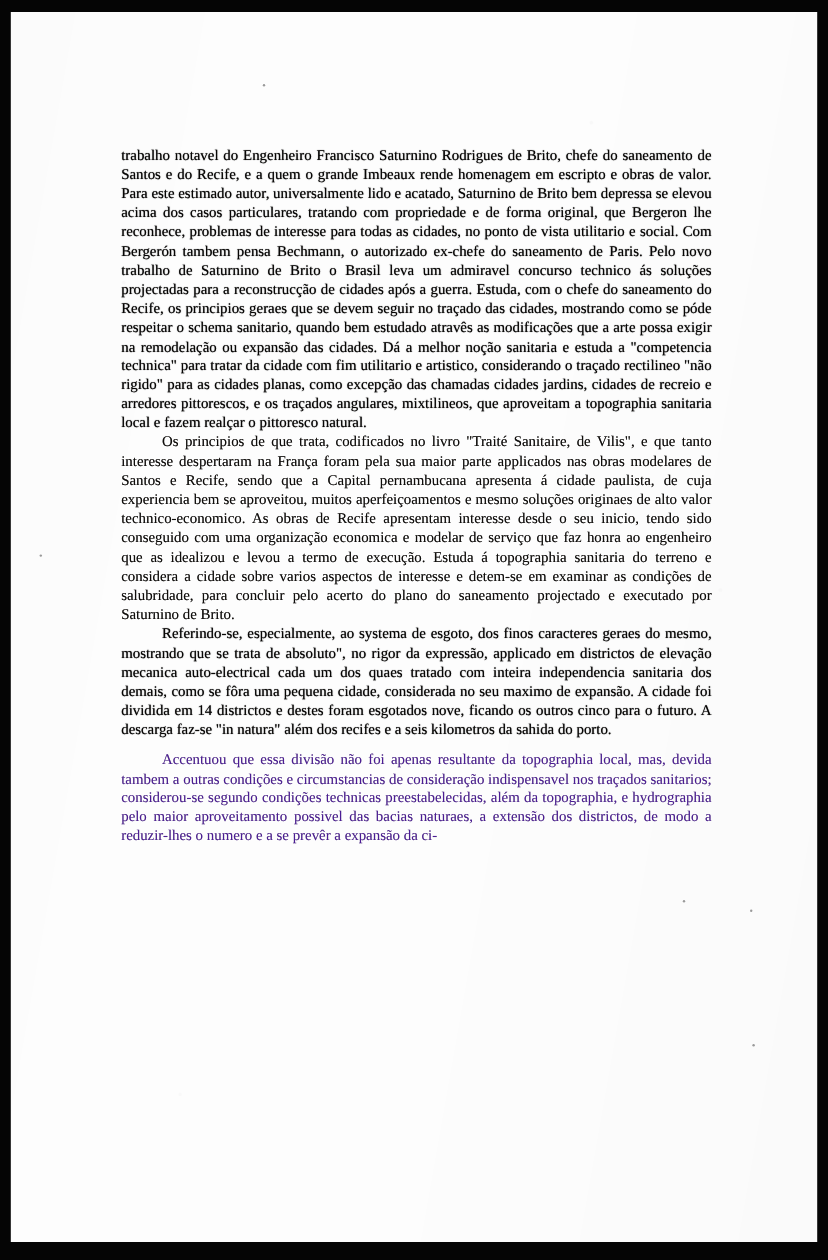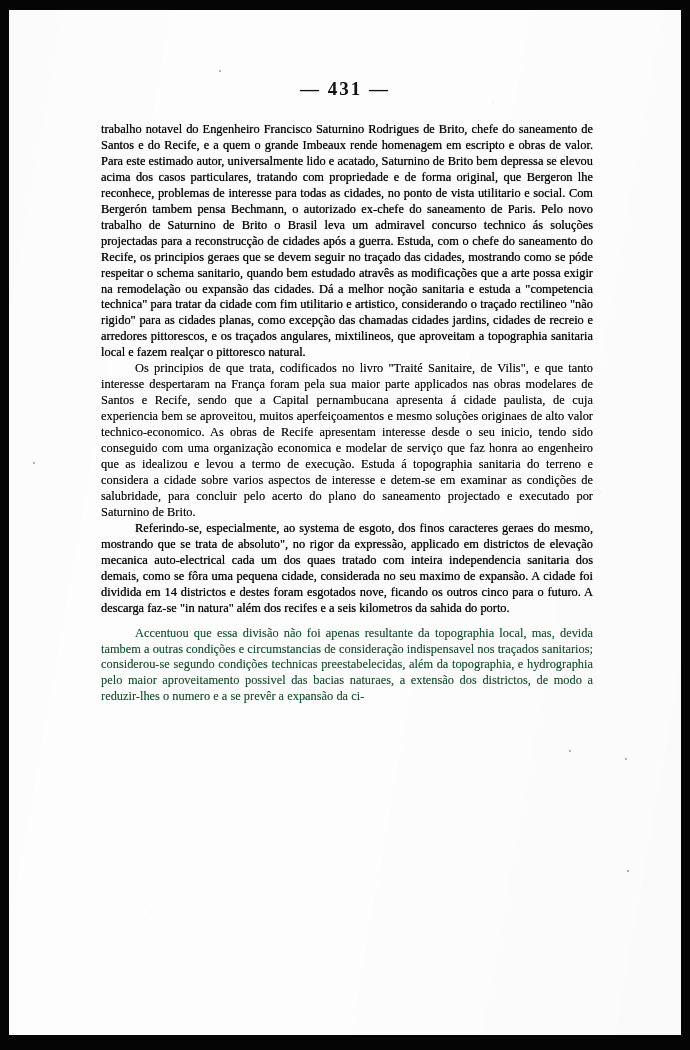--- a/index.html
+++ b/index.html
@@ -92,40 +92,39 @@
     text-indent: 34px;
     text-align: justify;
     
     text-shadow: 0 0 0.45px rgba(0,0,0,0.55);
     font-family: Liberation Serif, serif;
   }
   .para.no-indent { text-indent: 0; }
 
   
   .para.ink-heavy  { color: #070605; text-shadow: 0 0 0.8px rgba(0,0,0,0.8); }
-  .para.ink-light  { color: #14532d; text-shadow: 0 0 0.3px rgba(0,0,0,0.35); }
+  .para.ink-light  { color: #4c1d95; text-shadow: 0 0 0.3px rgba(0,0,0,0.35); }
 
   .para + .para { margin-top: 0; }
 </style>
 </head>
 <body>
 
 <div id="scan-frame">
 
   <div id="paper">
 
     <div id="paper-grain"></div>
 
     <span class="speck" style="left:210px;top:60px;width:2px;height:2px;"></span>
     <span class="speck" style="left:560px;top:740px;width:2px;height:2px;"></span>
     <span class="speck" style="left:616px;top:748px;width:2px;height:2px;"></span>
     <span class="speck" style="left:24px;top:452px;width:2px;height:2px;"></span>
     <span class="speck" style="left:618px;top:860px;width:2px;height:2px;"></span>
 
-    <div id="folio">— 431 —</div>
 
     <div id="bodytext">
       <p class="para no-indent ink-heavy">trabalho notavel do Engenheiro Francisco Saturnino Rodrigues de Brito, chefe do saneamento de Santos e do Recife, e a quem o grande Imbeaux rende homenagem em escripto e obras de valor. Para este estimado autor, universalmente lido e acatado, Saturnino de Brito bem depressa se elevou acima dos casos particulares, tratando com propriedade e de forma original, que Bergeron lhe reconhece, problemas de interesse para todas as cidades, no ponto de vista utilitario e social. Com Bergerón tambem pensa Bechmann, o autorizado ex-chefe do saneamento de Paris. Pelo novo trabalho de Saturnino de Brito o Brasil leva um admiravel concurso technico ás soluções projectadas para a reconstrucção de cidades após a guerra. Estuda, com o chefe do saneamento do Recife, os principios geraes que se devem seguir no traçado das cidades, mostrando como se póde respeitar o schema sanitario, quando bem estudado atravês as modificações que a arte possa exigir na remodelação ou expansão das cidades. Dá a melhor noção sanitaria e estuda a "competencia technica" para tratar da cidade com fim utilitario e artistico, considerando o traçado rectilineo "não rigido" para as cidades planas, como excepção das chamadas cidades jardins, cidades de recreio e arredores pittorescos, e os traçados angulares, mixtilineos, que aproveitam a topographia sanitaria local e fazem realçar o pittoresco natural.</p>
       <p class="para">Os principios de que trata, codificados no livro "Traité Sanitaire, de Vilis", e que tanto interesse despertaram na França foram pela sua maior parte applicados nas obras modelares de Santos e Recife, sendo que a Capital pernambucana apresenta á cidade paulista, de cuja experiencia bem se aproveitou, muitos aperfeiçoamentos e mesmo soluções originaes de alto valor technico-economico. As obras de Recife apresentam interesse desde o seu inicio, tendo sido conseguido com uma organização economica e modelar de serviço que faz honra ao engenheiro que as idealizou e levou a termo de execução. Estuda á topographia sanitaria do terreno e considera a cidade sobre varios aspectos de interesse e detem-se em examinar as condições de salubridade, para concluir pelo acerto do plano do saneamento projectado e executado por Saturnino de Brito.</p>
       <p class="para ink-heavy" style="margin-bottom: 9px;">Referindo-se, especialmente, ao systema de esgoto, dos finos caracteres geraes do mesmo, mostrando que se trata de absoluto", no rigor da expressão, applicado em districtos de elevação mecanica auto-electrical cada um dos quaes tratado com inteira independencia sanitaria dos demais, como se fôra uma pequena cidade, considerada no seu maximo de expansão. A cidade foi dividida em 14 districtos e destes foram esgotados nove, ficando os outros cinco para o futuro. A descarga faz-se "in natura" além dos recifes e a seis kilometros da sahida do porto.</p>
       <p class="para gap-after-none ink-light">Accentuou que essa divisão não foi apenas resultante da topographia local, mas, devida tambem a outras condições e circumstancias de consideração indispensavel nos traçados sanitarios; considerou-se segundo condições technicas preestabelecidas, além da topographia, e hydrographia pelo maior aproveitamento possivel das bacias naturaes, a extensão dos districtos, de modo a reduzir-lhes o numero e a se prevêr a expansão da ci-</p>
     </div>
 
   </div>
 </div>

